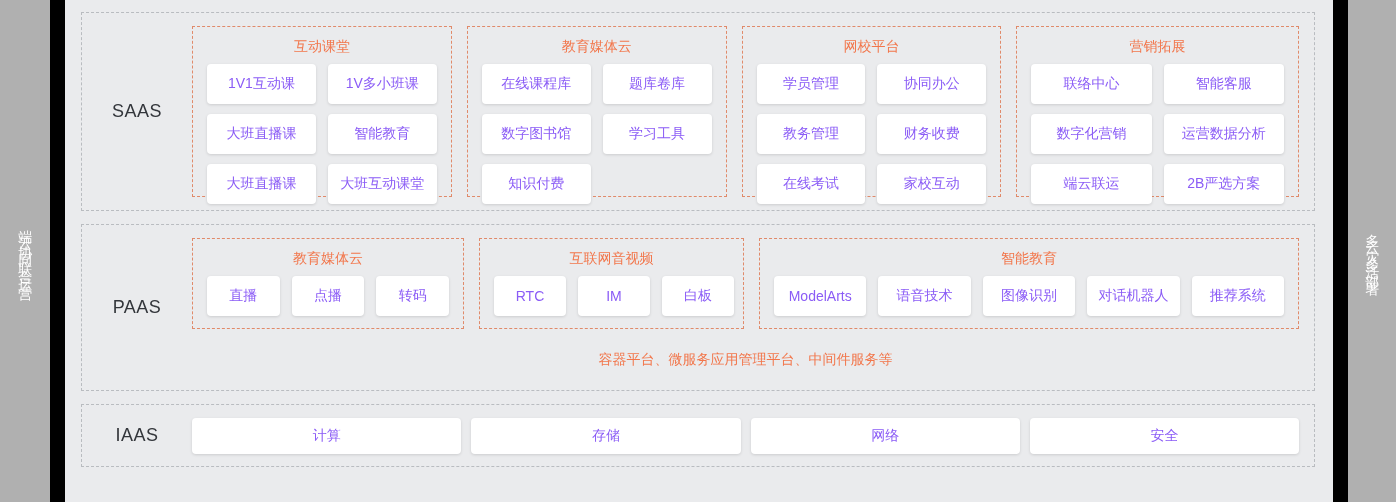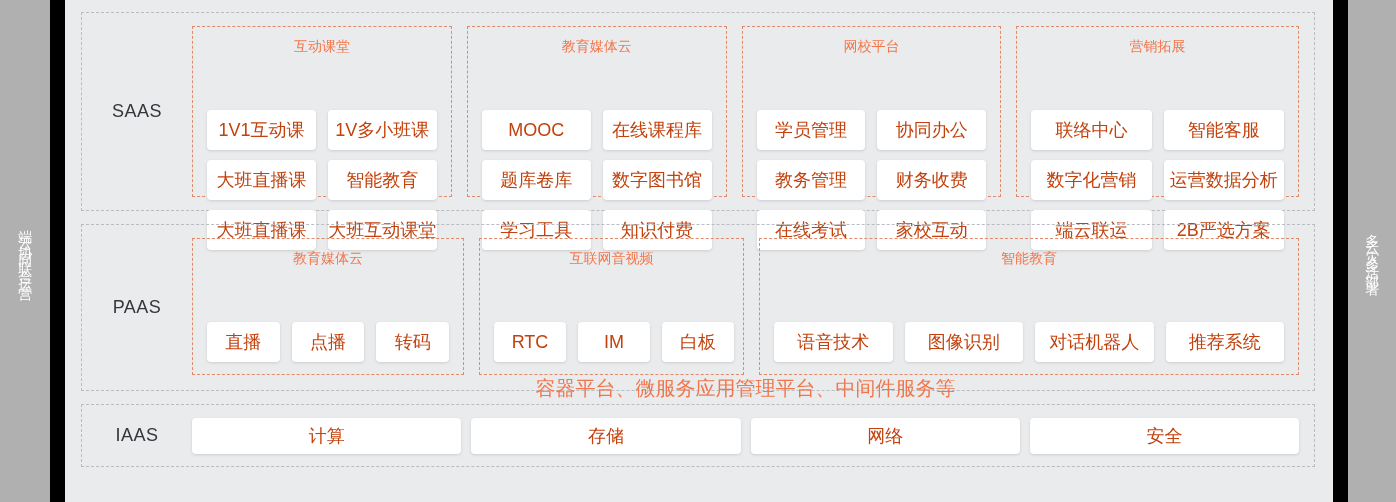--- a/index.html
+++ b/index.html
@@ -89,21 +89,20 @@
     gap: 15px;
     padding: 13px 15px 13px 0;
   }
 
   .group {
     border: 1px dashed #e08a6a;
     padding: 6px 14px 13px;
     display: flex;
     flex-direction: column;
     min-width: 0;
-    gap: 46px;
   }
 
   .group-title {
     text-align: center;
     color: #f2764b;
     font-size: 14px;
     line-height: 1;
     padding: 6px 0 11px;
     white-space: nowrap;
   }
@@ -115,22 +114,22 @@
   }
   .cols-2 { grid-template-columns: repeat(2, 1fr); }
 
   .tile {
     background: #ffffff;
     border-radius: 4px;
     box-shadow: 0 1px 3px rgba(0,0,0,.13);
     display: flex;
     align-items: center;
     justify-content: center;
-    font-size: 18px;
-    color: #c2410c;
+    font-size: 14px;
+    color: #8b5cf6;
     white-space: nowrap;
     min-width: 0;
     padding: 0 6px;
   }
   .layer-saas .tile { height: 40px; min-width: 103px; }
 
   
   .layer-paas { height: 167px; }
   .paas-rows {
     display: flex;
@@ -148,21 +147,21 @@
     gap: 12px;
   }
   .layer-paas .tile { height: 40px; min-width: 72px; padding: 0 14px; }
 
   .paas-footnote {
     flex: 1 1 auto;
     display: flex;
     align-items: center;
     justify-content: center;
     color: #f2764b;
-    font-size: 20px;
+    font-size: 14px;
     padding-right: 15px;
     white-space: nowrap;
   }
 
   
   .layer-iaas { height: 63px; }
   .layer-iaas .layer-body {
     flex-direction: row;
     align-items: center;
     gap: 10px;
@@ -197,21 +196,20 @@
             <div class="tile">大班直播课</div>
             <div class="tile">智能教育</div>
             <div class="tile">大班直播课</div>
             <div class="tile">大班互动课堂</div>
           </div>
         </div>
 
         <div class="group" style="flex:1 1 0;">
           <div class="group-title">教育媒体云</div>
           <div class="tile-grid cols-2">
-            <div class="tile">MOOC</div>
             <div class="tile">在线课程库</div>
             <div class="tile">题库卷库</div>
             <div class="tile">数字图书馆</div>
             <div class="tile">学习工具</div>
             <div class="tile">知识付费</div>
           </div>
         </div>
 
         <div class="group" style="flex:1 1 0;">
           <div class="group-title">网校平台</div>
@@ -260,20 +258,21 @@
             <div class="tile-grid">
               <div class="tile" style="flex:1 1 0;">RTC</div>
               <div class="tile" style="flex:1 1 0;">IM</div>
               <div class="tile" style="flex:1 1 0;">白板</div>
             </div>
           </div>
 
           <div class="group" style="flex:1 1 0;">
             <div class="group-title">智能教育</div>
             <div class="tile-grid">
+              <div class="tile" style="flex:1 1 0;">ModelArts</div>
               <div class="tile" style="flex:1 1 0;">语音技术</div>
               <div class="tile" style="flex:1 1 0;">图像识别</div>
               <div class="tile" style="flex:1 1 0;">对话机器人</div>
               <div class="tile" style="flex:1 1 0;">推荐系统</div>
             </div>
           </div>
 
         </div>
 
         <div class="paas-footnote">容器平台、微服务应用管理平台、中间件服务等</div>

